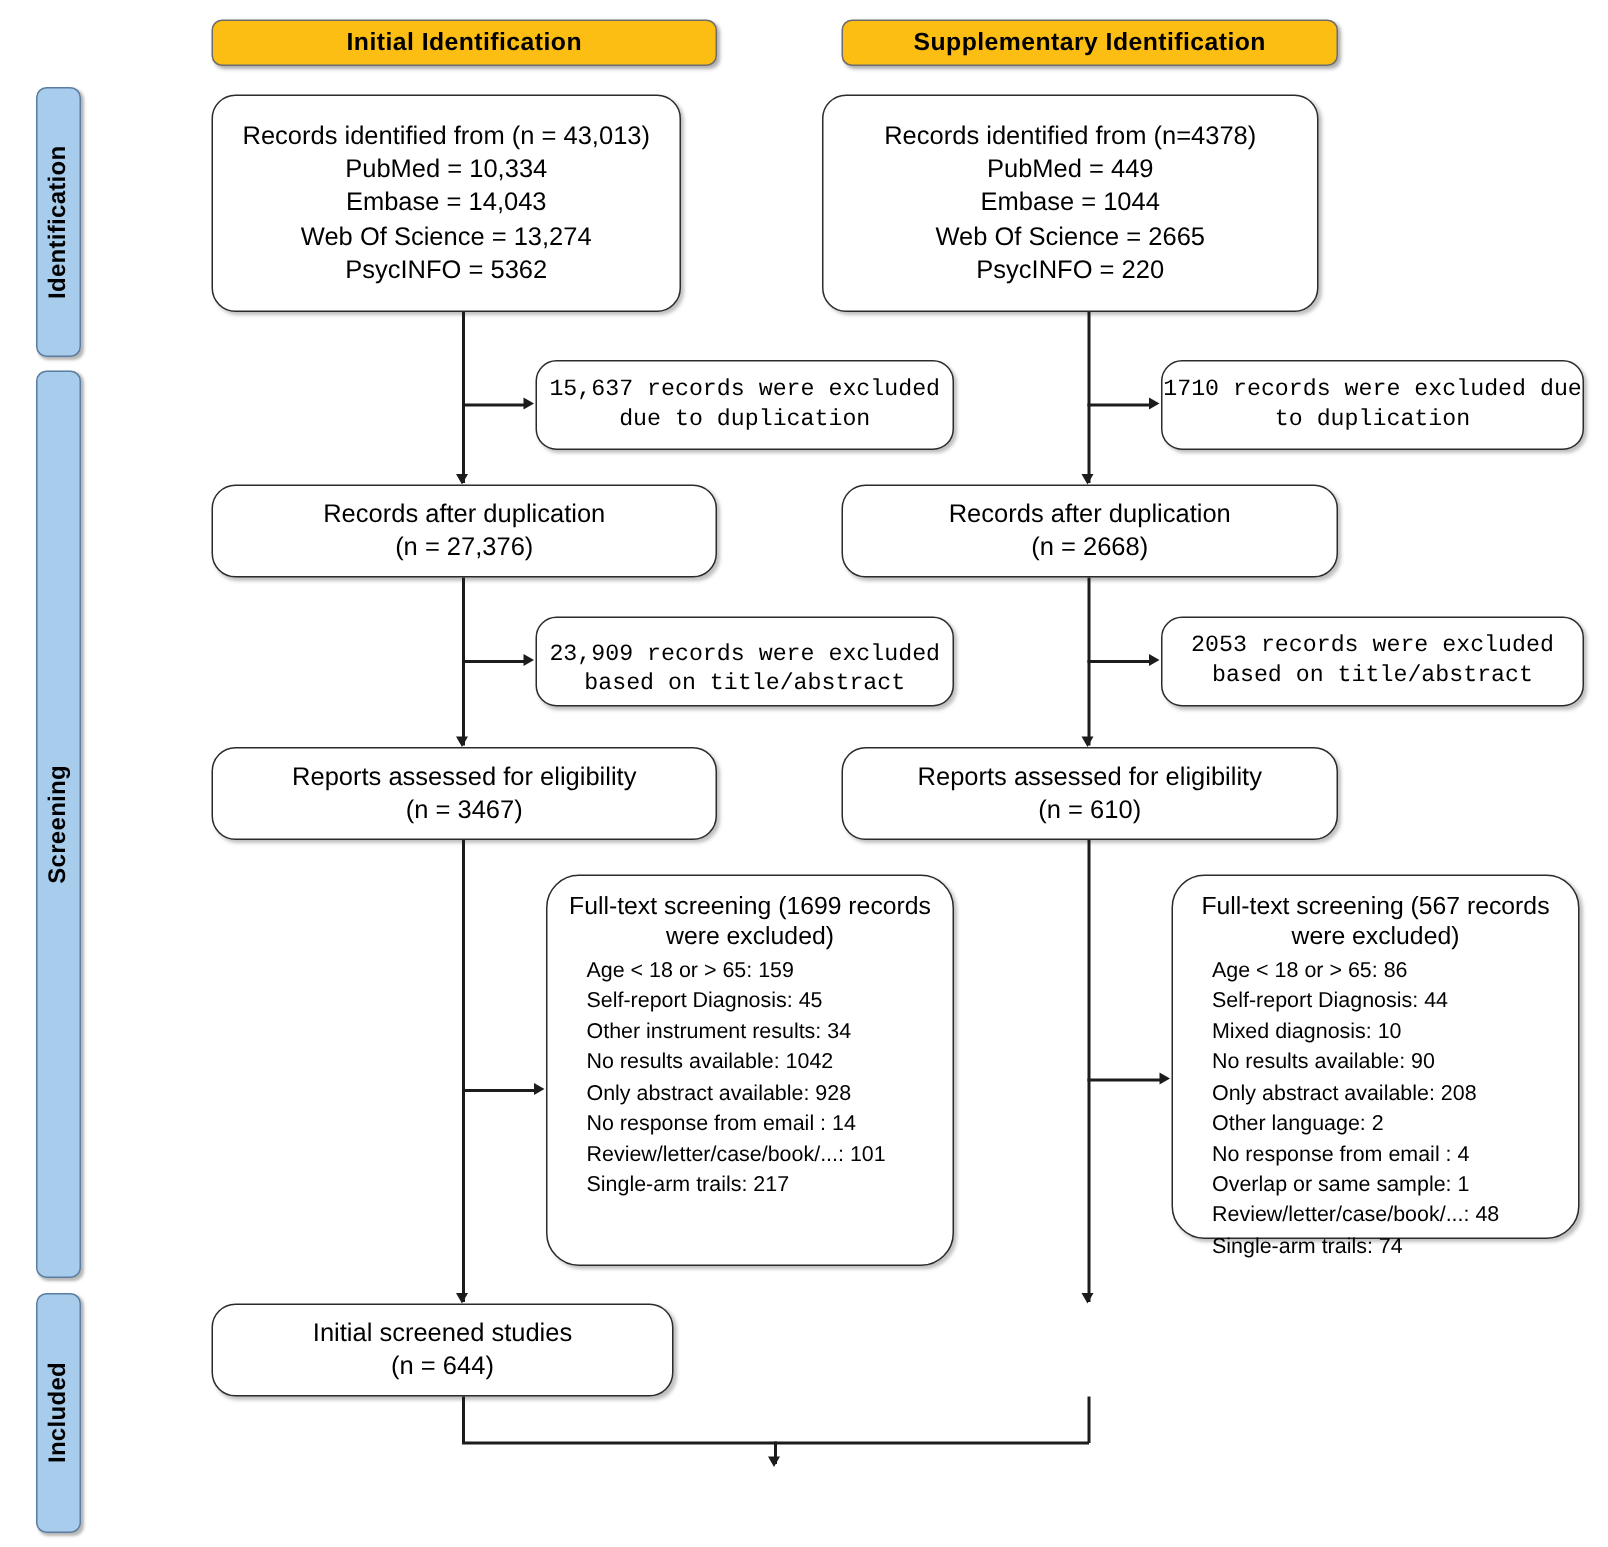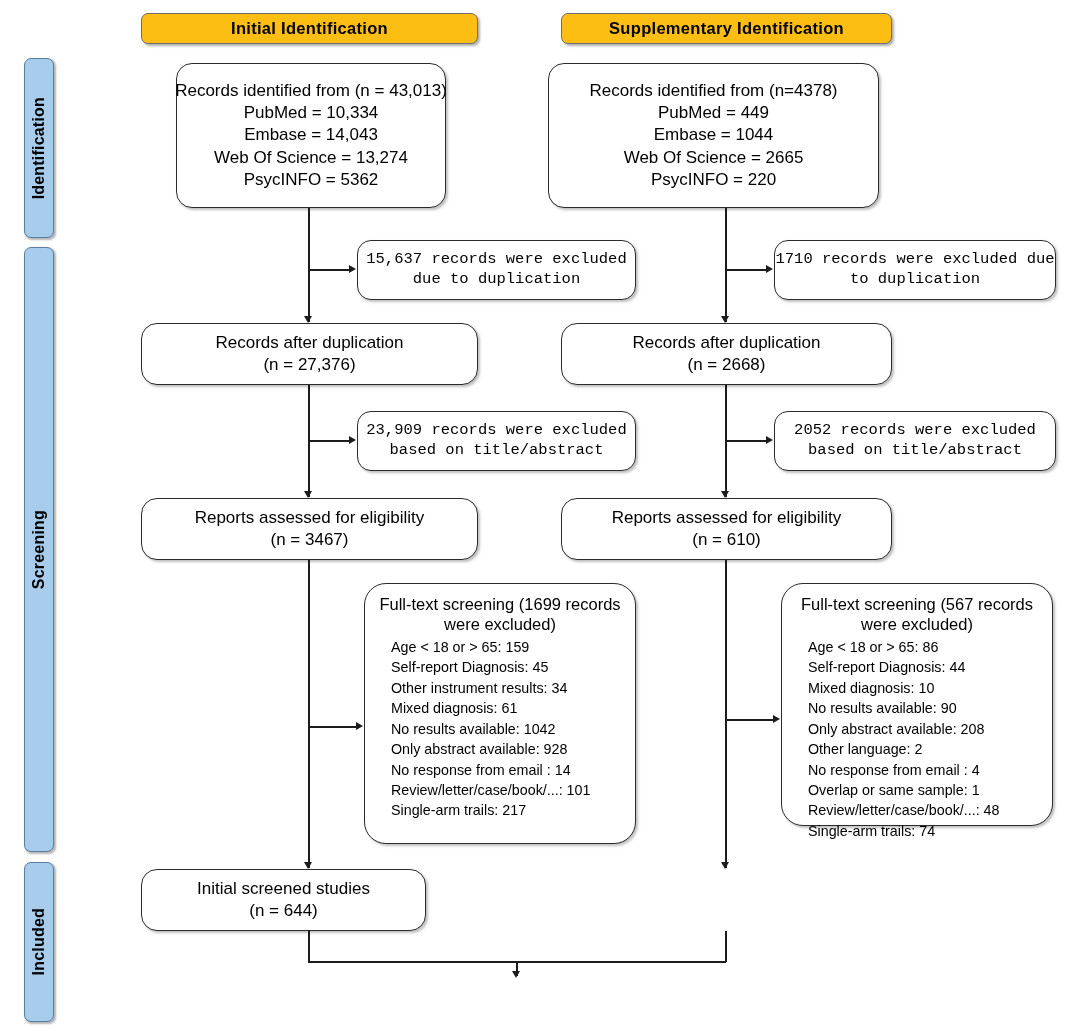--- a/index.html
+++ b/index.html
@@ -145,21 +145,21 @@
     <span>Included</span>
   </div>
 
   <div class="col-header" style="left:561px; top:13px; width:331px; height:31px;">
     <span>Supplementary Identification</span>
   </div>
   <div class="col-header" style="left:141px; top:13px; width:337px; height:31px;">
     <span>Initial  Identification</span>
   </div>
 
-  <div class="box" style="left:141px; top:63px; width:270px; height:145px;margin-left:35px;">
+  <div class="box" style="left:141px; top:63px; width:313px; height:145px;">
     <span class="ln">Records identified from  (n = 43,013)</span>
     <span class="ln">PubMed = 10,334</span>
     <span class="ln">Embase = 14,043</span>
     <span class="ln">Web Of Science = 13,274</span>
     <span class="ln">PsycINFO = 5362</span>
   </div>
 
   <div class="vline" style="left:308px; top:208px; height:114px;"></div>
   <div class="arrow-down" style="left:304px; top:316px;"></div>
 
@@ -175,21 +175,21 @@
     <span class="ln">Records after duplication</span>
     <span class="ln">(n = 27,376)</span>
   </div>
 
   <div class="vline" style="left:308px; top:385px; height:112px;"></div>
   <div class="arrow-down" style="left:304px; top:491px;"></div>
 
   <div class="hline" style="left:308px; top:440px; width:43px;"></div>
   <div class="arrow-right" style="left:349px; top:436px;"></div>
 
-  <div class="box small" style="left:357px; top:411px; width:279px; height:60px;">
+  <div class="box small" style="left:357px; top:411px; width:279px; height:60px;justify-content:flex-end;">
     <span class="ln">23,909 records were excluded</span>
     <span class="ln">based on title/abstract</span>
   </div>
 
   <div class="box" style="left:141px; top:498px; width:337px; height:62px;">
     <span class="ln">Reports assessed for eligibility</span>
     <span class="ln">(n = 3467)</span>
   </div>
 
   <div class="vline" style="left:308px; top:560px; height:308px;"></div>
@@ -200,30 +200,29 @@
 
   <div class="ftbox" style="left:364px; top:583px; width:272px; height:261px;">
     <div class="ft-title">
       <span class="ln">Full-text screening</span>
       <span class="ln">(1699 records were excluded)</span>
     </div>
     <div class="ft-list">
       <span class="ln">Age &lt; 18 or &gt; 65: 159</span>
       <span class="ln">Self-report Diagnosis: 45</span>
       <span class="ln">Other instrument results: 34</span>
-      <span class="ln">Mixed diagnosis: 61</span>
       <span class="ln">No results available: 1042</span>
       <span class="ln">Only abstract available: 928</span>
       <span class="ln">No response from email : 14</span>
       <span class="ln">Review/letter/case/book/...: 101</span>
       <span class="ln">Single-arm trails: 217</span>
     </div>
   </div>
 
-  <div class="box" style="left:141px; top:869px; width:285px; height:62px;">
+  <div class="box" style="left:141px; top:869px; width:308px; height:62px;">
     <span class="ln">Initial screened studies</span>
     <span class="ln">(n = 644)</span>
   </div>
 
   <div class="box" style="left:548px; top:63px; width:331px; height:145px;">
     <span class="ln">Records identified from  (n=4378)</span>
     <span class="ln">PubMed = 449</span>
     <span class="ln">Embase = 1044</span>
     <span class="ln">Web Of Science = 2665</span>
     <span class="ln">PsycINFO = 220</span>
@@ -245,21 +244,21 @@
     <span class="ln">(n = 2668)</span>
   </div>
 
   <div class="vline" style="left:725px; top:385px; height:112px;"></div>
   <div class="arrow-down" style="left:721px; top:491px;"></div>
 
   <div class="hline" style="left:725px; top:440px; width:43px;"></div>
   <div class="arrow-right" style="left:766px; top:436px;"></div>
 
   <div class="box small" style="left:774px; top:411px; width:282px; height:60px;">
-    <span class="ln">2052 records were excluded</span>
+    <span class="ln">2053 records were excluded</span>
     <span class="ln">based on title/abstract</span>
   </div>
 
   <div class="box" style="left:561px; top:498px; width:331px; height:62px;">
     <span class="ln">Reports assessed for eligibility</span>
     <span class="ln">(n = 610)</span>
   </div>
 
   <div class="vline" style="left:725px; top:560px; height:308px;"></div>
   <div class="arrow-down" style="left:721px; top:862px;"></div>

